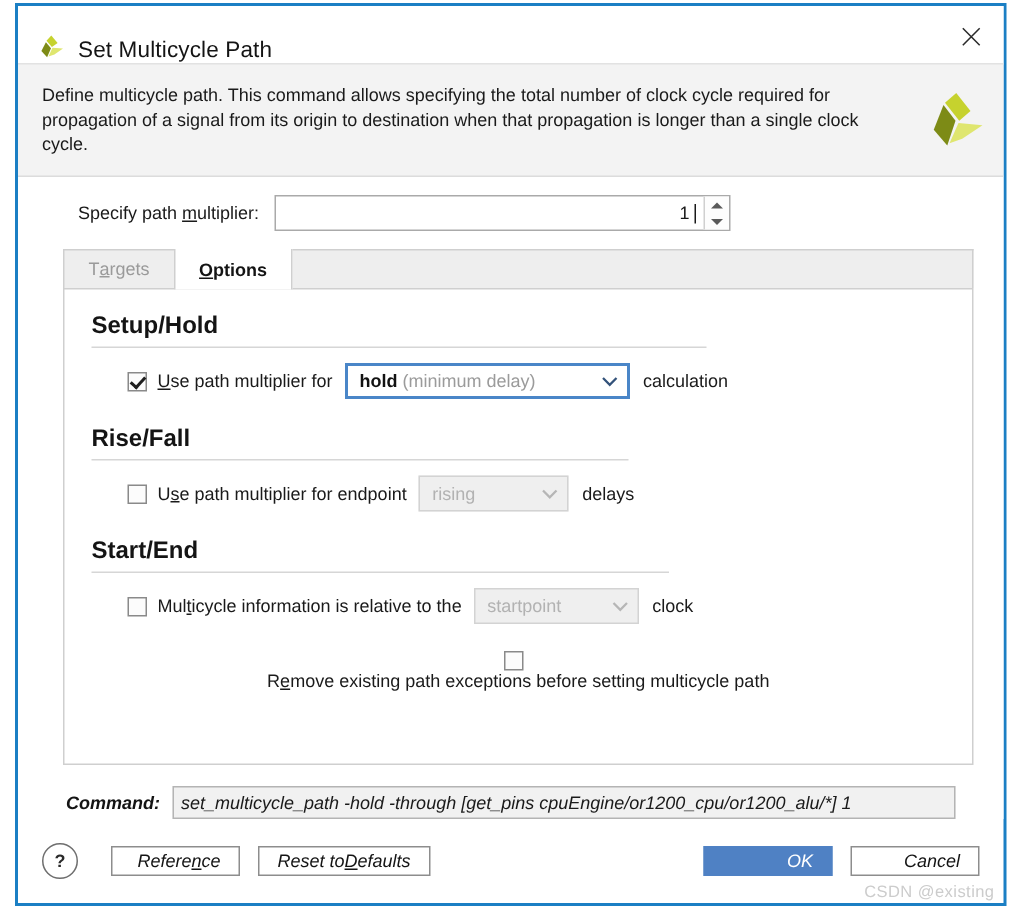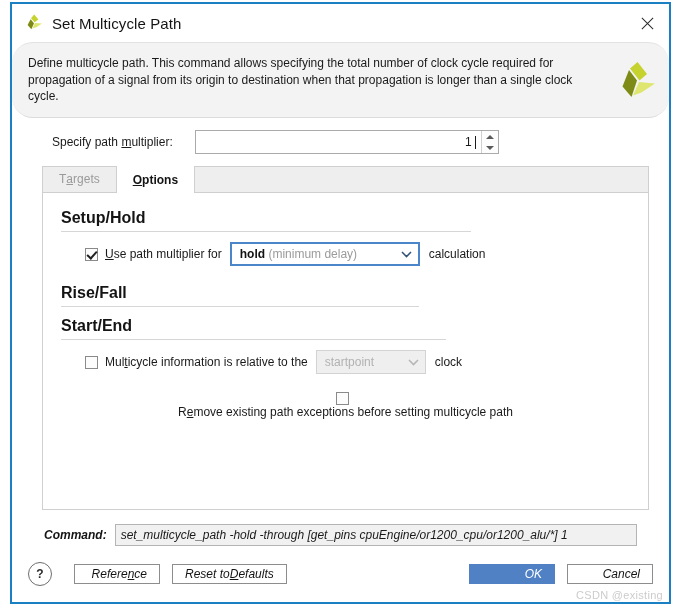--- a/index.html
+++ b/index.html
@@ -30,21 +30,21 @@
     display: flex;
     flex-direction: column;
   }
 
   
   .titlebar {
     height: 38px;
     min-height: 38px;
     background: #ffffff;
     display: flex;
-    align-items: center;
+    align-items: flex-end;
     padding: 0 0 0 12px;
     box-sizing: border-box;
   }
   .title-logo {
     width: 20px;
     height: 20px;
     margin-right: 8px;
     flex: 0 0 auto;
   }
   .title-text {
@@ -67,21 +67,20 @@
   
   .banner {
     background: #f3f3f3;
     border-top: 1px solid #e2e2e2;
     border-bottom: 1px solid #dcdcdc;
     min-height: 68px;
     display: flex;
     align-items: flex-start;
     padding: 12px 12px 12px 16px;
     box-sizing: border-box;
-    border-radius: 21px;
   }
   .banner-text {
     flex: 1 1 auto;
     font-size: 12px;
     line-height: 16.5px;
     color: #1a1a1a;
     padding-right: 14px;
   }
   .banner-logo {
     flex: 0 0 auto;
@@ -99,21 +98,20 @@
     position: relative;
   }
 
   
   .mult-row {
     display: flex;
     align-items: center;
     height: 48px;
     padding-left: 24px;
     box-sizing: border-box;
-    gap: 12px;
   }
   .mult-label {
     font-size: 12px;
     color: #1a1a1a;
     margin-right: 10px;
   }
   .spin-wrap {
     display: flex;
     align-items: stretch;
     width: 304px;
@@ -480,20 +478,31 @@
                 <path d="M1 1 L5.5 5.6 L10 1" stroke="#33527a" stroke-width="1.5" fill="none"></path>
               </svg>
             </span>
             <span class="opt-text post">calculation</span>
           </div>
         </div>
 
         <div class="sect">
           <div class="sect-title">Rise/Fall</div>
           <div class="sect-rule rule-w2"></div>
+          <div class="opt-row">
+            <span class="cb"></span>
+            <span class="opt-text pre"><span>U</span><u class="mn">s</u><span>e path multiplier for endpoint</span></span>
+            <span class="combo disabled combo-w-rising">
+              <span class="combo-label">rising</span>
+              <svg class="chev" width="11" height="7" viewBox="0 0 11 7" aria-hidden="true">
+                <path d="M1 1 L5.5 5.6 L10 1" stroke="#b6b6b6" stroke-width="1.5" fill="none"></path>
+              </svg>
+            </span>
+            <span class="opt-text post">delays</span>
+          </div>
         </div>
 
         <div class="sect">
           <div class="sect-title">Start/End</div>
           <div class="sect-rule rule-w3"></div>
           <div class="opt-row">
             <span class="cb"></span>
             <span class="opt-text pre"><span>Mul</span><u class="mn">t</u><span>icycle information is relative to the</span></span>
             <span class="combo disabled combo-w-start">
               <span class="combo-label">startpoint</span>

